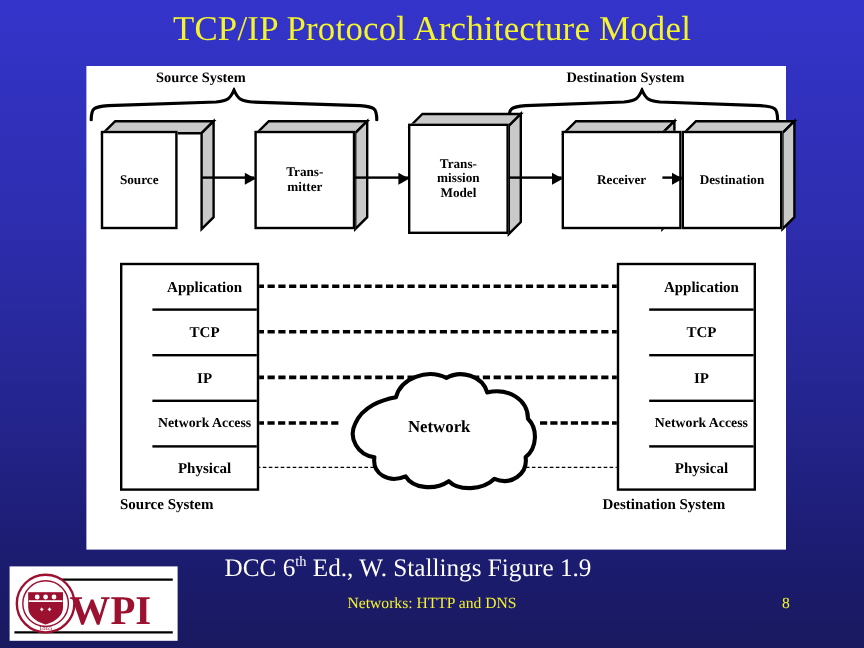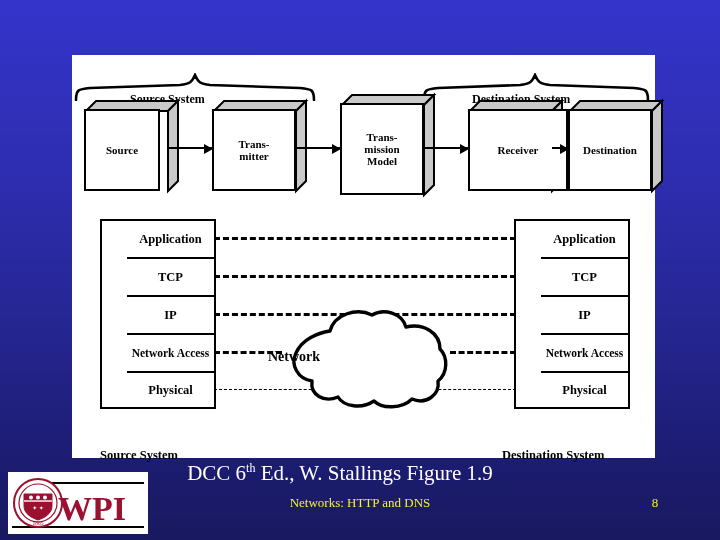--- a/index.html
+++ b/index.html
@@ -45,21 +45,20 @@
     background: #ffffff;
   }
 
   
   .lbl {
     position: absolute;
     font-family: "Liberation Serif", serif;
     font-weight: bold;
     color: #000;
     white-space: nowrap;
-    margin-top: 35px;
   }
 
   
   .box3d {
     position: absolute;
   }
   .box3d .face {
     position: absolute;
     background: #ffffff;
     border: 2px solid #000;
@@ -195,39 +194,40 @@
     width: 140px;
     height: 62px;
     background: #ffffff;
   }
 </style>
 </head>
 <body>
 
 <div id="slide">
 
+  <div id="title">TCP/IP Protocol Architecture Model</div>
 
   <div id="panel">
 
     <div class="lbl" style="left:58px; top:2px; font-size:12px;">Source System</div>
     <div class="lbl" style="left:400px; top:2px; font-size:12px;">Destination System</div>
 
     <svg class="brace" style="left:0px; top:18px;" width="250" height="28" viewBox="0 0 250 28">
       <path d="M4,27 C4,17 6,16 18,15 L108,12 C118,11 120,9 123,2 C126,9 128,11 138,12 L228,15 C240,16 242,17 242,27" fill="none" stroke="#000" stroke-width="2.6" stroke-linecap="round"></path>
     </svg>
     <svg class="brace" style="left:348px; top:18px;" width="235" height="28" viewBox="0 0 235 28">
       <path d="M4,27 C4,17 6,16 18,15 L100,12 C110,11 112,9 115,2 C118,9 120,11 130,12 L214,15 C226,16 228,17 228,27" fill="none" stroke="#000" stroke-width="2.6" stroke-linecap="round"></path>
     </svg>
 
     <div class="box3d" style="left:12px; top:44px; width:84px; height:82px;">
       <svg class="shade" width="96" height="94" viewBox="0 0 96 94">
         <polygon points="2,12 12,2 94,2 84,12" fill="#c9c9c9" stroke="#000" stroke-width="2"></polygon>
         <polygon points="84,12 94,2 94,82 84,92" fill="#c9c9c9" stroke="#000" stroke-width="2"></polygon>
       </svg>
-      <div class="face" style="left:0px; top:10px; width:76px; height:82px;">
+      <div class="face" style="left:0px; top:10px; width:64px; height:82px;">
         <span>Source</span>
       </div>
     </div>
 
     <div class="box3d" style="left:140px; top:44px; width:84px; height:82px;">
       <svg class="shade" width="96" height="94" viewBox="0 0 96 94">
         <polygon points="2,12 12,2 94,2 84,12" fill="#c9c9c9" stroke="#000" stroke-width="2"></polygon>
         <polygon points="84,12 94,2 94,82 84,92" fill="#c9c9c9" stroke="#000" stroke-width="2"></polygon>
       </svg>
       <div class="face" style="left:0px; top:10px; width:84px; height:82px; flex-direction:column;">
@@ -279,21 +279,21 @@
     <div class="dash" style="left:142px; top:296px; width:68px;"></div>
     <div class="dash" style="left:378px; top:296px; width:66px;"></div>
     <div class="dash thin" style="left:142px; top:334px; width:302px;"></div>
 
     <svg id="cloud" style="left:196px; top:250px;" width="196" height="104" viewBox="0 0 196 104">
       <path d="M62,26 C66,10 88,2 104,10 C116,3 134,8 138,22 C156,18 172,28 172,44
                C180,52 180,68 170,76 C172,90 158,100 144,94 C134,104 114,104 106,96
                C94,104 76,102 70,92 C56,98 42,90 44,76 C30,74 22,60 28,48
                C34,34 50,28 62,26 Z" fill="#ffffff" stroke="#000" stroke-width="3.4" stroke-linejoin="round"></path>
     </svg>
-    <div id="cloud-label" style="left:196px; top:294px; width:196px; text-align:left;">Network</div>
+    <div id="cloud-label" style="left:196px; top:294px; width:196px; text-align:center;">Network</div>
 
     <div class="stack" style="left:28px; top:164px; width:116px; height:190px;">
       <div class="layer" style="height:38px;">Application</div>
       <div class="layer" style="height:38px;">TCP</div>
       <div class="layer" style="height:38px;">IP</div>
       <div class="layer" style="height:38px; font-size:11.5px;">Network Access</div>
       <div class="layer" style="height:34px;">Physical</div>
     </div>
     <div class="lbl" style="left:28px; top:358px; font-size:12.5px;">Source System</div>
 

